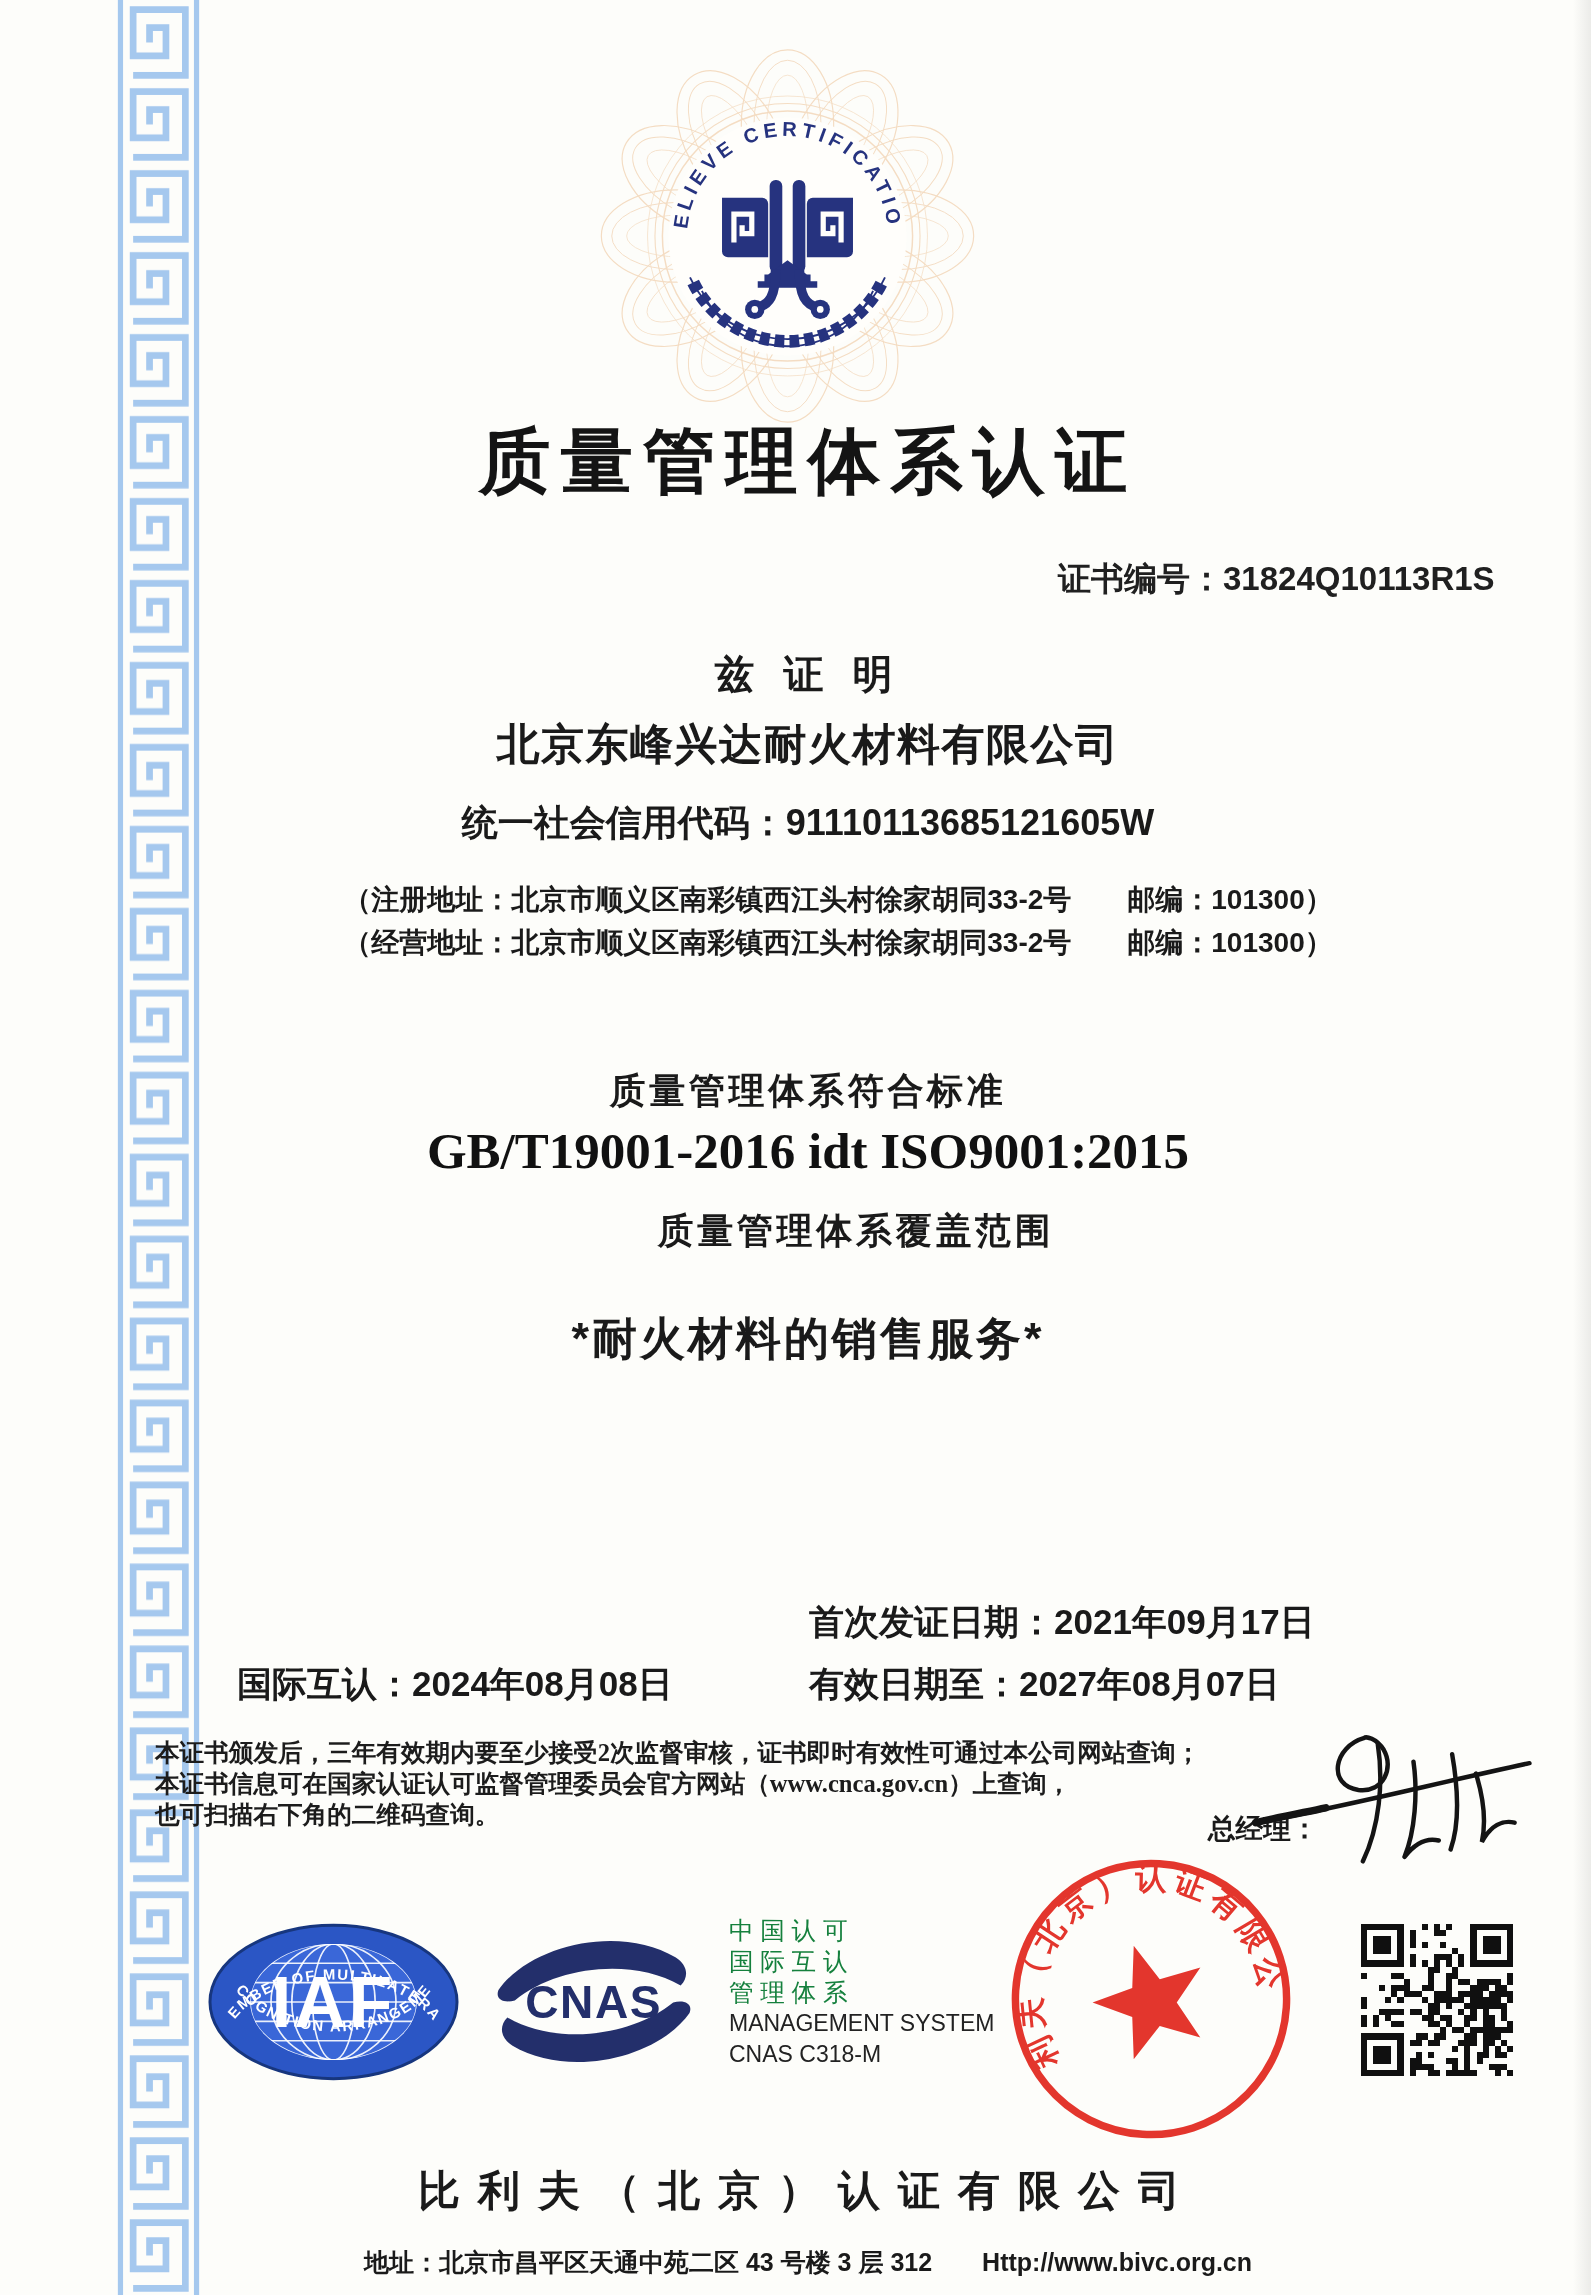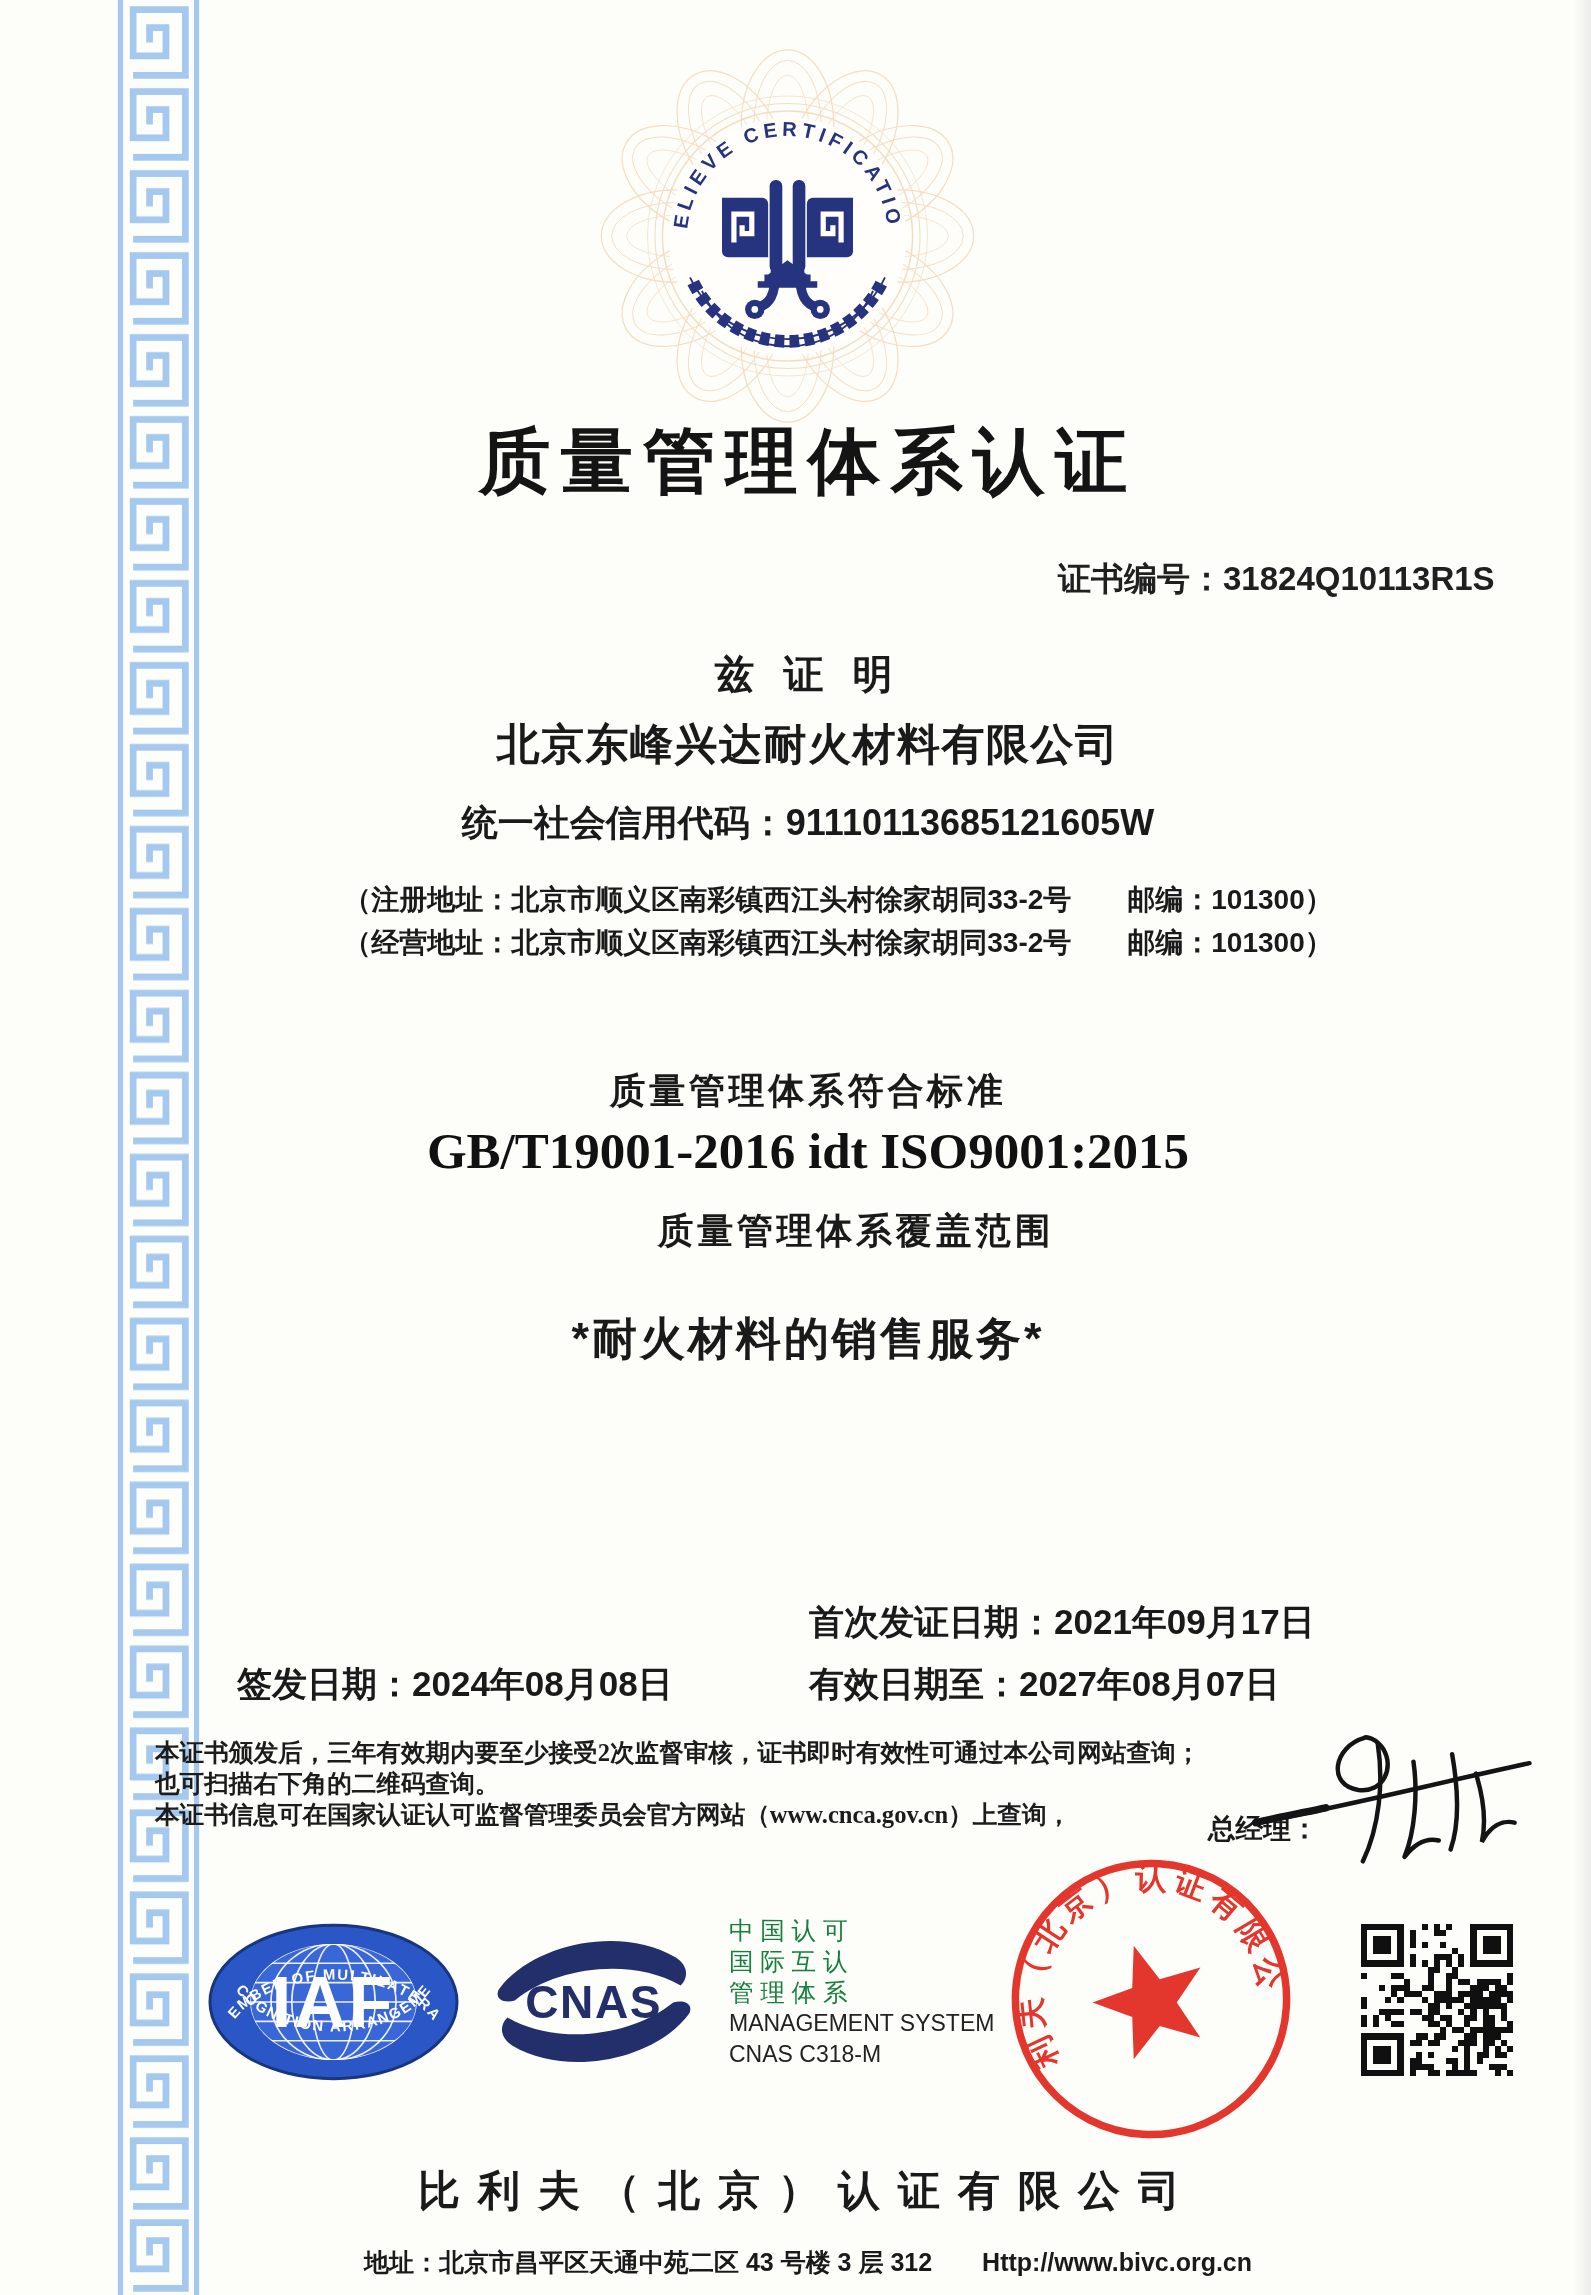--- a/index.html
+++ b/index.html
@@ -134,27 +134,27 @@
   <div class="ctr credit">统一社会信用代码：91110113685121605W</div>
   <div class="ctr addr addr1">（注册地址：北京市顺义区南彩镇西江头村徐家胡同33-2号　　邮编：101300）</div>
   <div class="ctr addr addr2">（经营地址：北京市顺义区南彩镇西江头村徐家胡同33-2号　　邮编：101300）</div>
 
   <div class="ctr std-heading">质量管理体系符合标准</div>
   <div class="ctr std-code">GB/T19001-2016 idt ISO9001:2015</div>
   <div class="ctr scope-heading">质量管理体系覆盖范围</div>
   <div class="ctr scope">*耐火材料的销售服务*</div>
 
   <div class="date-line date-first">首次发证日期：2021年09月17日</div>
-  <div class="date-line date-issue">签发日期：2024年08月08日</div>
+  <div class="date-line date-issue">国际互认：2024年08月08日</div>
   <div class="date-line date-valid">有效日期至：2027年08月07日</div>
 
   <div class="notes">
     <div>本证书颁发后，三年有效期内要至少接受2次监督审核，证书即时有效性可通过本公司网站查询；</div>
+    <div>本证书信息可在国家认证认可监督管理委员会官方网站（www.cnca.gov.cn）上查询，</div>
     <div>也可扫描右下角的二维码查询。</div>
-    <div>本证书信息可在国家认证认可监督管理委员会官方网站（www.cnca.gov.cn）上查询，</div>
   </div>
 
   <div class="gm-label">总经理：</div>
 
   <svg class="signature" width="287" height="145" viewBox="0 0 385 195">
     <g fill="none" stroke="#141414" stroke-linecap="round">
       <path d="M6,134 C120,114 235,84 374,54" stroke-width="6"></path>
       <path d="M6,134 C40,126 72,120 100,114" stroke-width="10"></path>
       <path d="M152,20 C110,32 102,84 144,90 C178,94 192,60 178,36 C168,20 154,18 152,20" stroke-width="6"></path>
       <path d="M170,28 C178,80 172,140 150,186" stroke-width="6"></path>

